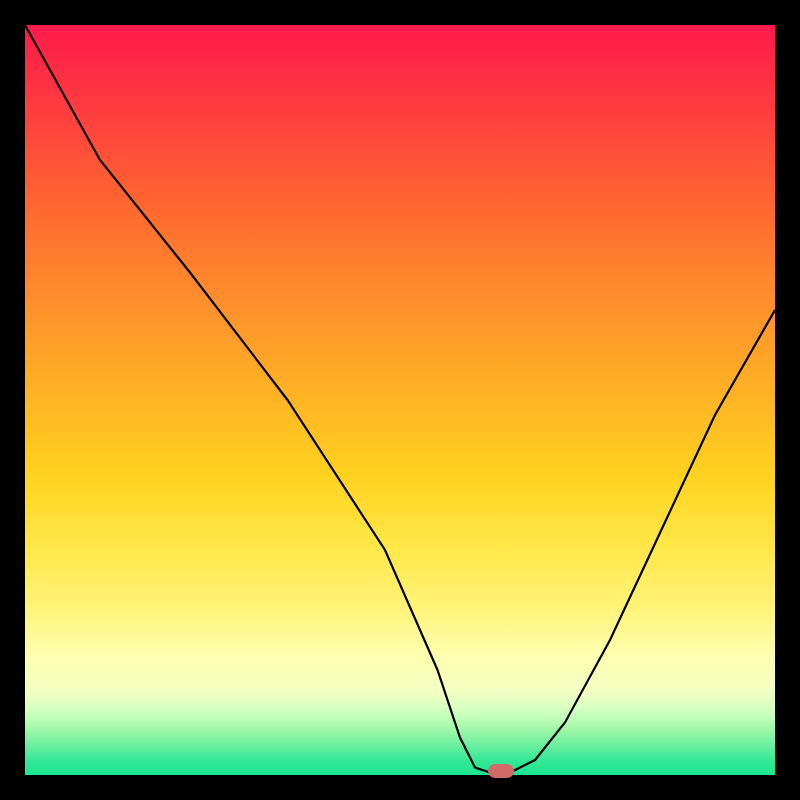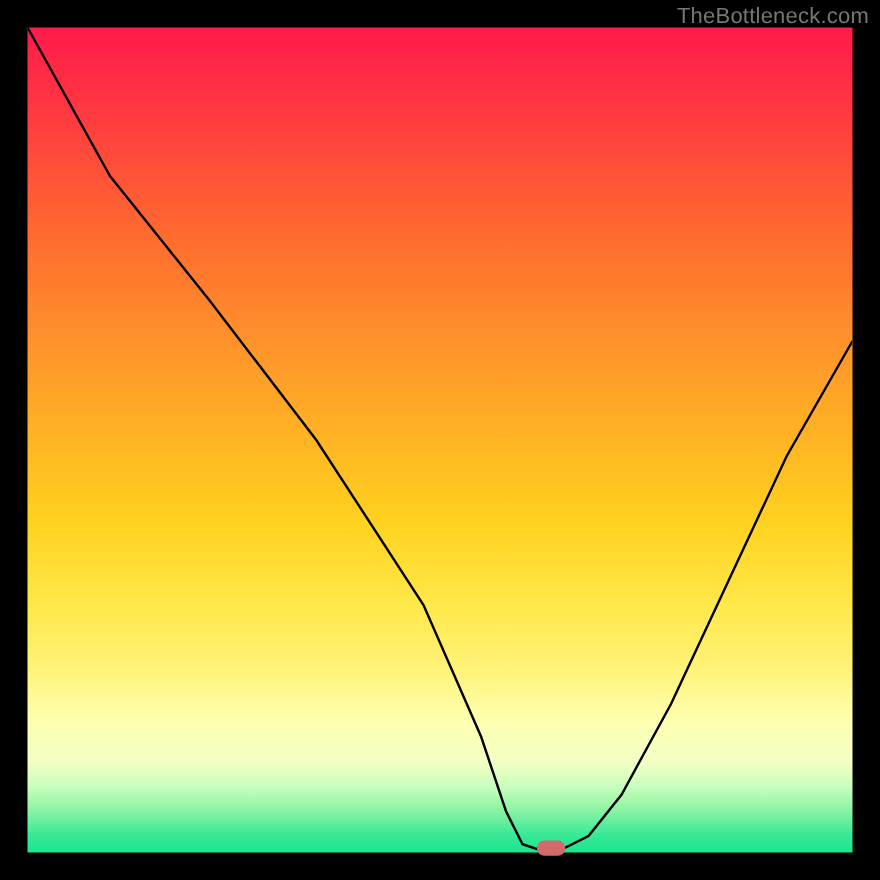--- a/index.html
+++ b/index.html
@@ -65,21 +65,20 @@
     height: 14px;
     border-radius: 7px;
     background: #d26a6a;
   }
 </style>
 </head>
 <body>
 
 <div class="outer">
 
-  <div class="watermark">TheBottleneck.com</div>
 
   <div class="plot">
     <svg class="curve" viewBox="0 0 750 750" preserveAspectRatio="none">
       <path fill="none" stroke="#000" stroke-width="2.2" d="M0.0 0.0 L75.0 135.0 L165.0 247.5 L262.5 375.0 L360.0 525.0 L412.5 645.0 L435.0 712.5 L450.0 742.5 L472.5 750.0 L480.0 750.0 L510.0 735.0 L540.0 697.5 L585.0 615.0 L637.5 502.5 L690.0 390.0 L750.0 285.0"></path>
     </svg>
     <div class="marker" style="left: 463.25px; top: 739.25px;"></div>
   </div>
 
 </div>
 

